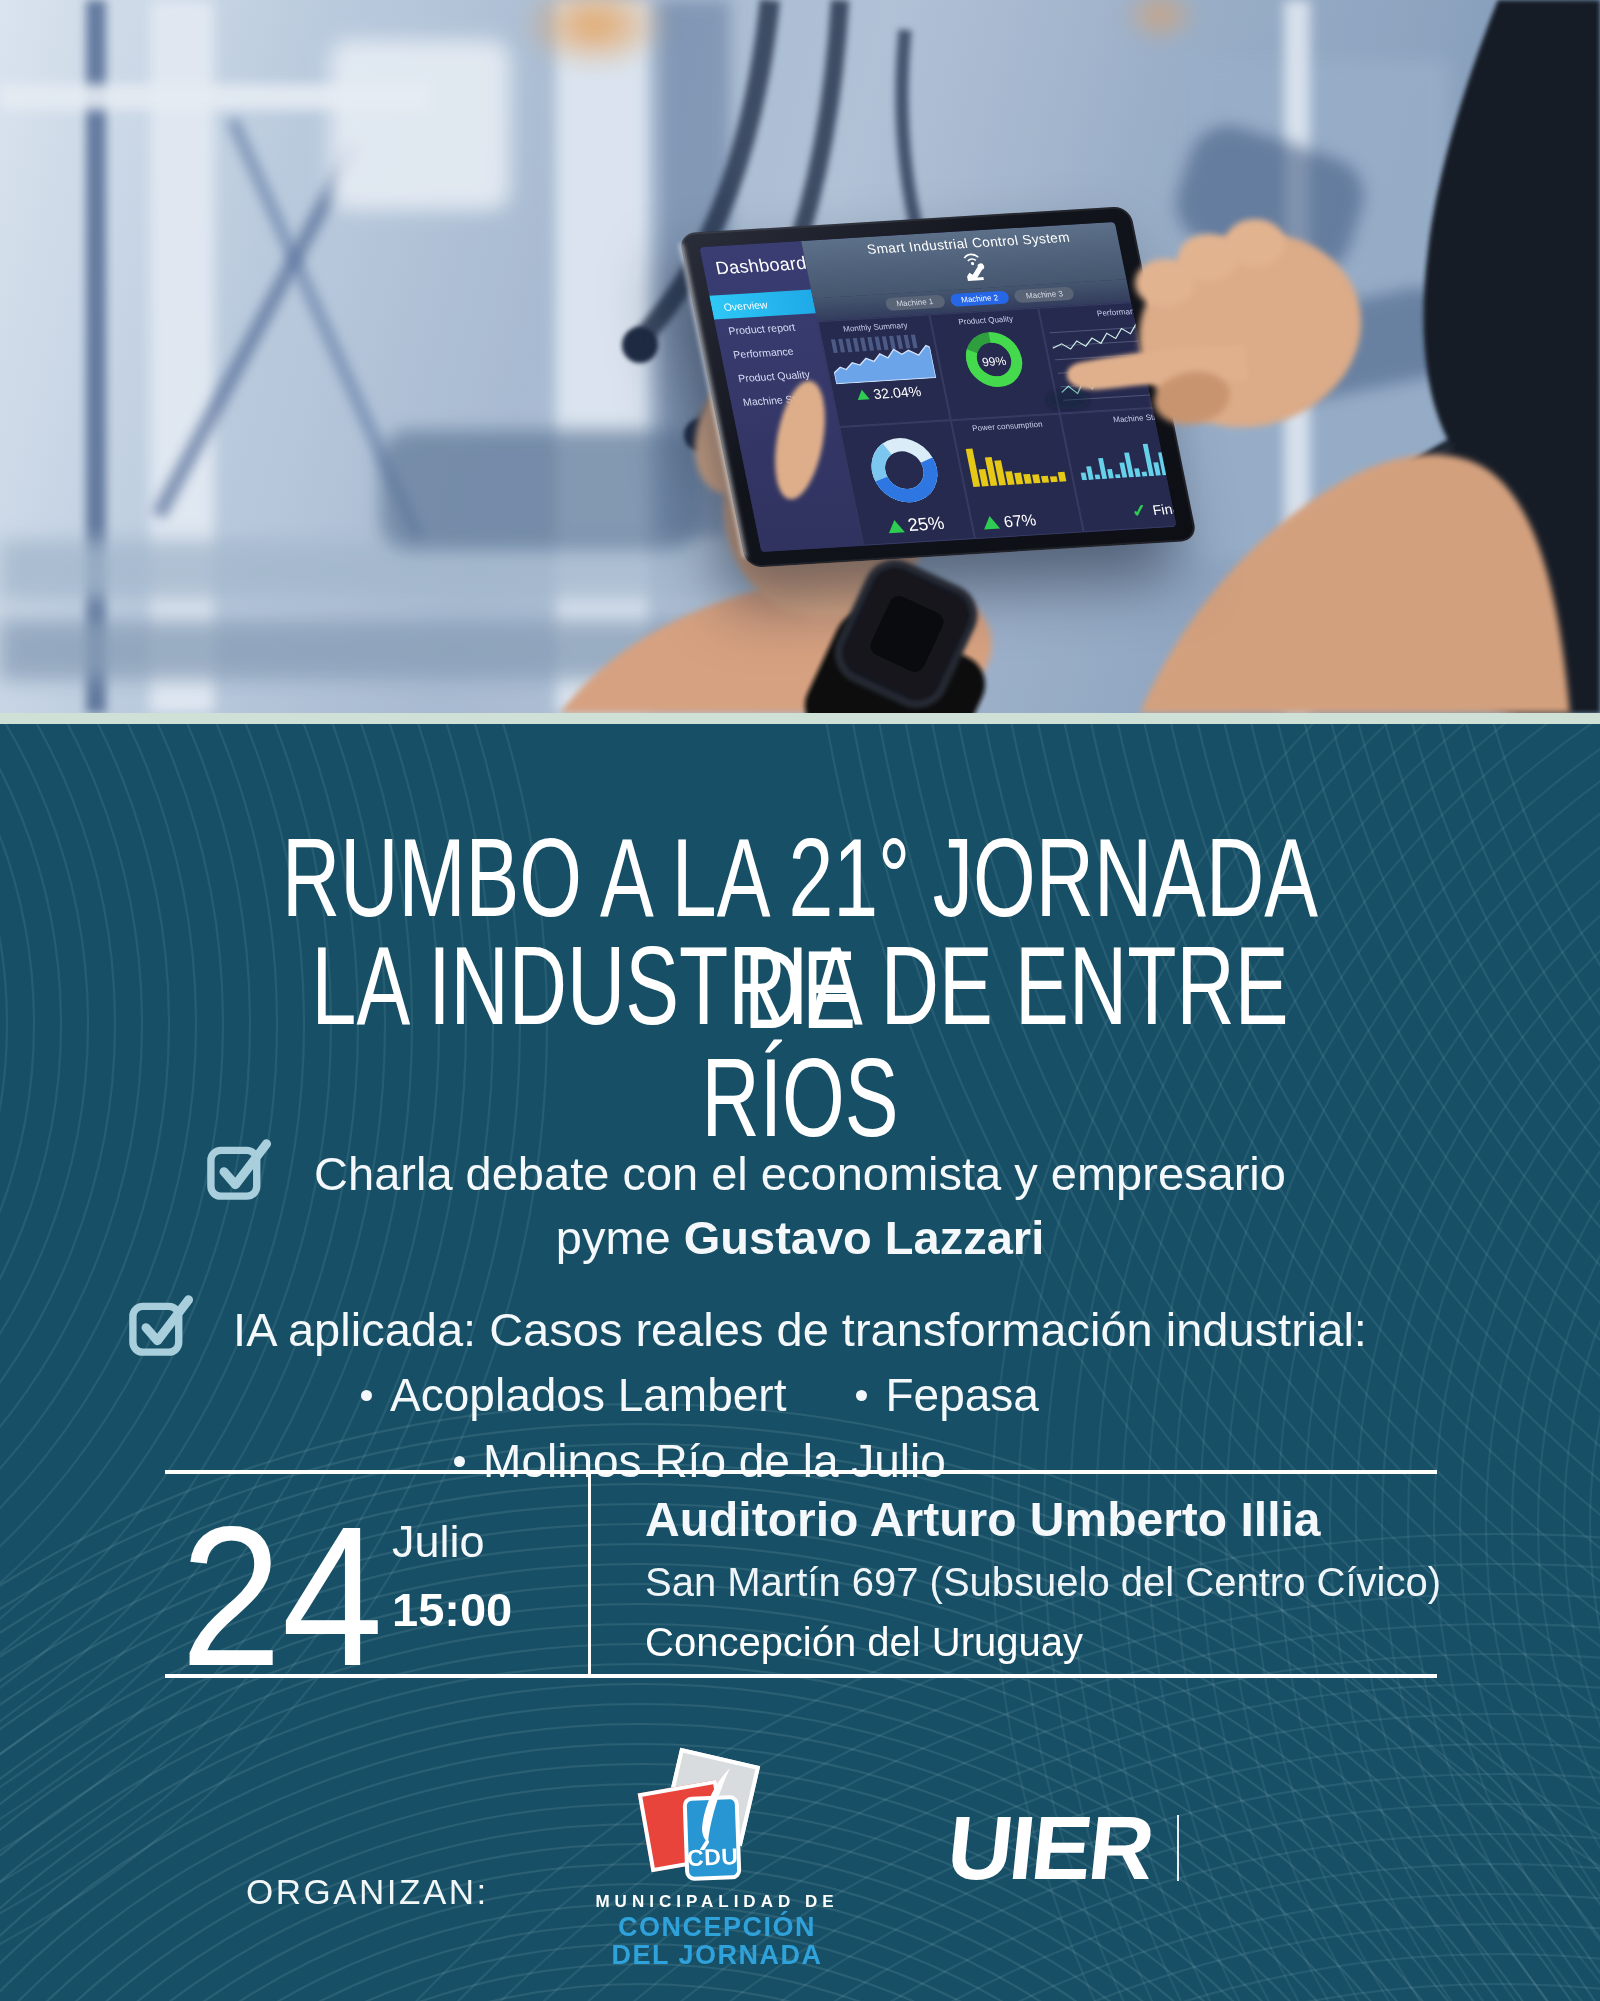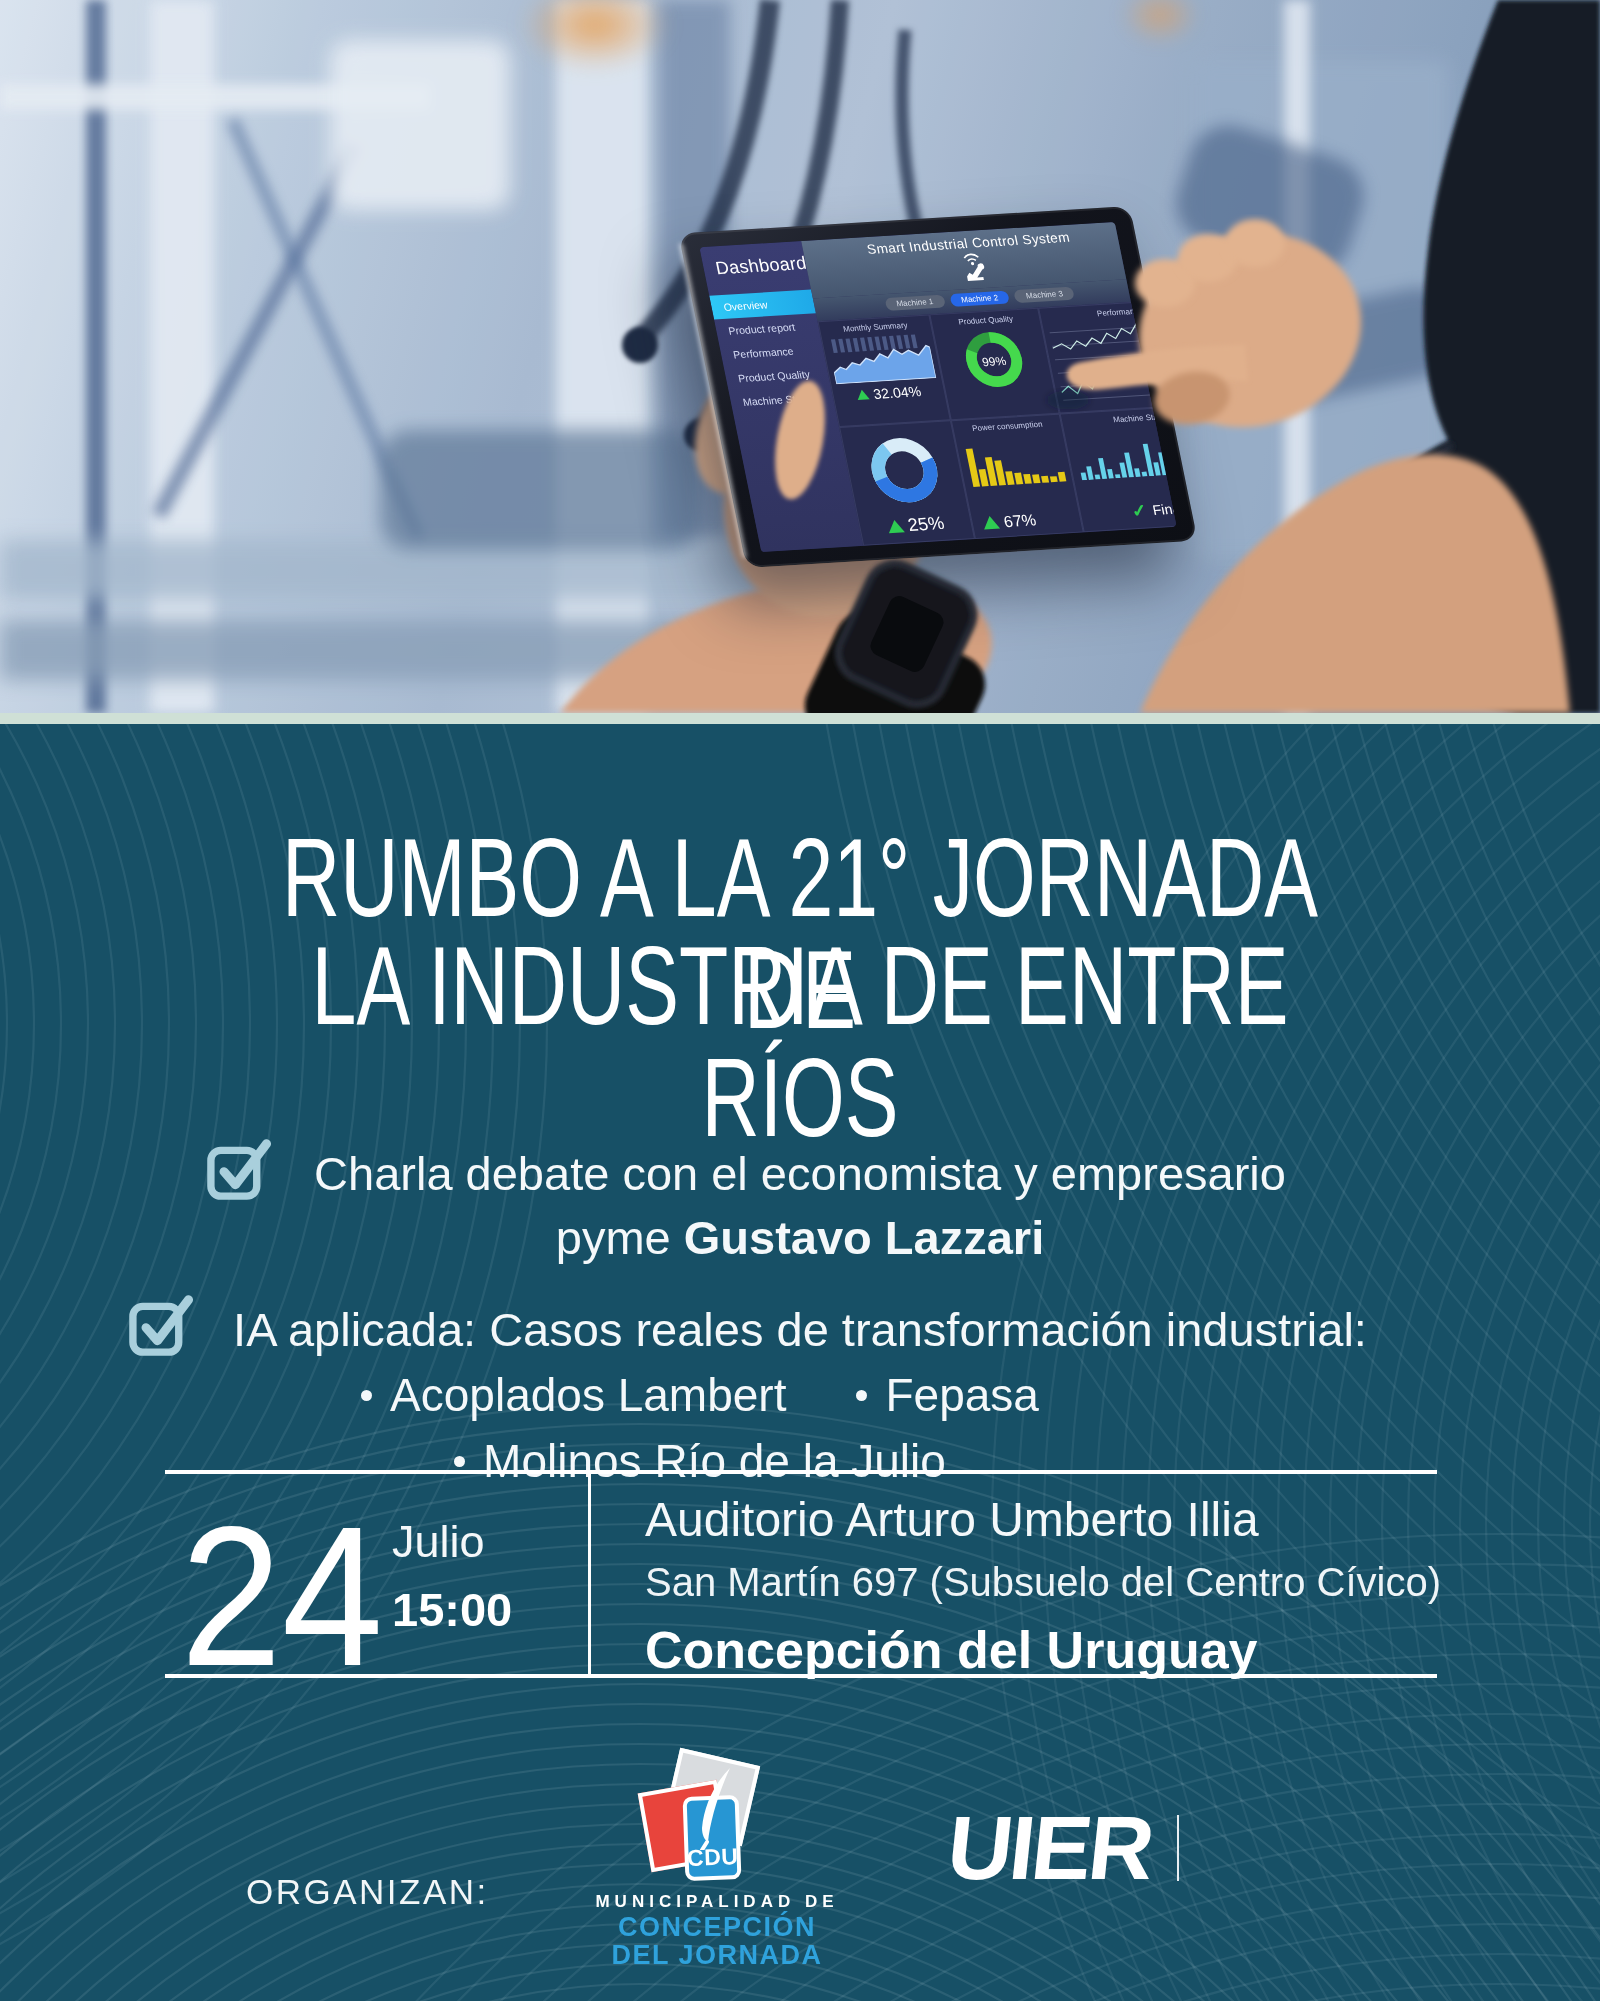--- a/index.html
+++ b/index.html
@@ -478,23 +478,23 @@
         <span>Molinos Río de la Julio</span>
       </span>
   </div>
 
   <div class="dark-el hr" style="left:165px;top:1470px;width:1272px;"></div>
   <div class="dark-el hr" style="left:165px;top:1674px;width:1272px;"></div>
   <div class="dark-el vr" style="left:588px;top:1474px;height:200px;"></div>
   <div class="dark-el day" style="left:172px;top:1498px;width:212px;text-align:center;">24</div>
   <div class="dark-el" style="left:392px;top:1516px;font-size:45px;color:#f4f8fa;">Julio</div>
   <div class="dark-el" style="left:392px;top:1582px;font-size:47px;font-weight:bold;color:#fff;">15:00</div>
-  <div class="dark-el" style="left:645px;top:1492px;font-size:48px;color:#f4f8fa;">Auditorio Arturo Umberto Illia</div>
+  <div class="dark-el" style="left:645px;top:1492px;font-size:48px;color:#f4f8fa;font-weight:bold;">Auditorio Arturo Umberto Illia</div>
   <div class="dark-el" style="left:645px;top:1560px;font-size:40px;color:#eef4f7;">San Martín 697 (Subsuelo del Centro Cívico)</div>
-  <div class="dark-el" style="left:645px;top:1620px;font-size:52px;font-weight:bold;color:#fff;text-align:right;">Concepción del Uruguay</div>
+  <div class="dark-el" style="left:645px;top:1620px;font-size:40px;font-weight:normal;color:#fff;text-align:right;">Concepción del Uruguay</div>
 
   <div class="dark-el org-label" style="left:246px;top:1872px;">ORGANIZAN:</div>
 
   <div class="cdu">
     <div class="cdu-sq cdu-gray"></div>
     <div class="cdu-sq cdu-red"></div>
     <div class="cdu-sq cdu-blue">
       <span class="cdu-acr">CDU</span>
     </div>
     <svg class="cdu-feather" width="56" height="86" viewBox="0 0 56 86">

